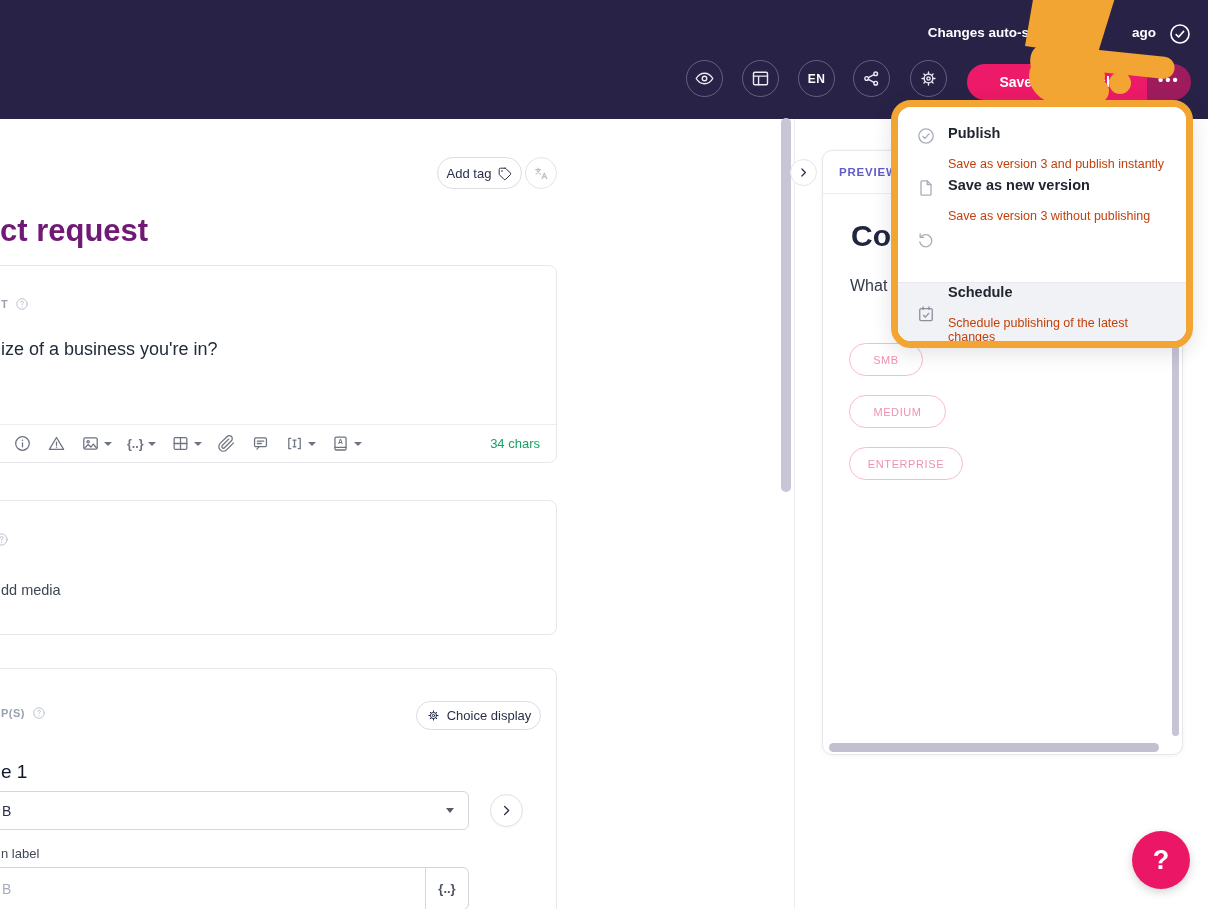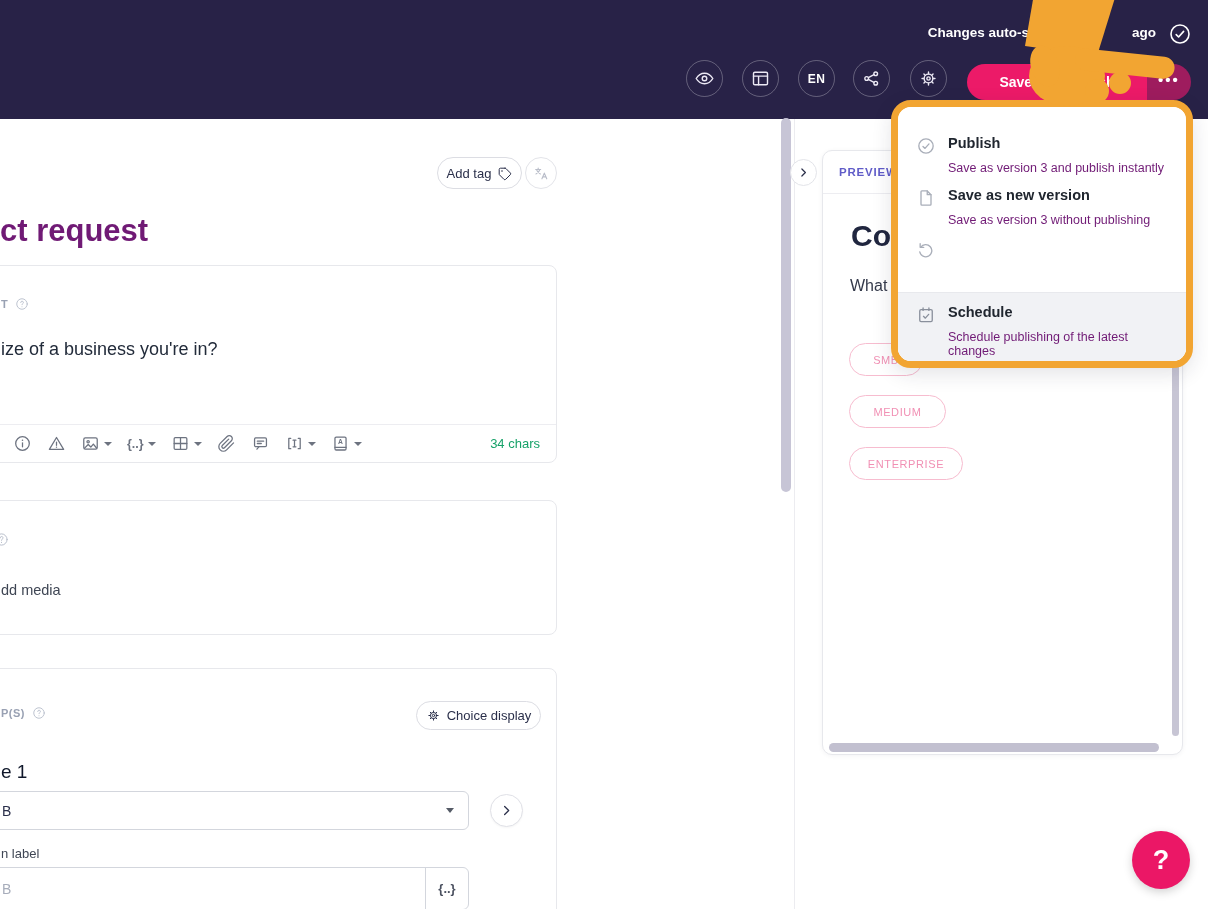--- a/index.html
+++ b/index.html
@@ -22,27 +22,27 @@
                font-size:14px; font-weight:bold; display:flex; align-items:center; justify-content:center; cursor:pointer; }
   .save-more { width:44px; background:#9E1C5E; border-radius:0 18px 18px 0; color:#fff;
                display:flex; align-items:center; justify-content:center; font-size:15px;
                font-weight:bold; letter-spacing:2px; cursor:pointer; }
   .save-more span { transform:translateY(-3px); }
 
   
   .menu { position:absolute; left:891px; top:100px; width:302px; background:#fff;
           border:7px solid #F2A532; border-radius:20px; z-index:50;
           box-shadow:0 6px 20px rgba(30,30,60,.12); overflow:hidden; }
-  .menu-inner { border-radius:2px; overflow:hidden; background:#fff; padding-top:20px; }
+  .menu-inner { border-radius:2px; overflow:hidden; background:#fff; padding-top:10px; }
   .menu-item { display:flex; gap:12px; padding:8px 18px; height:52px; cursor:pointer; }
   .menu-item .mi-icon { width:20px; height:20px; margin-top:1px; flex:none; color:#A9AEB9; }
   .mi-title { font-size:14.5px; font-weight:bold; color:#20262F; line-height:17px; }
-  .mi-sub { font-size:12.5px; color:#701a75; margin-top:9px; }
+  .mi-sub { font-size:12.5px; color:#c2410c; margin-top:15px; }
   .menu-divider { height:1px; background:#E8E9ED; margin-top:9px; }
-  .menu-item.highlight { background:#F1F2F5; height:68px; padding-top:11px; margin-top:0; }
+  .menu-item.highlight { background:#F1F2F5; height:58px; padding-top:11px; margin-top:0;align-items:center; }
 
   
   .pill-btn { position:absolute; display:flex; align-items:center; gap:6px; border:1px solid #DCDDE3;
               border-radius:16px; background:#fff; color:#2A2F4A; font-size:13px; cursor:pointer;
               justify-content:center; }
   .editor-title { position:absolute; left:0; top:213px; font-size:31px; font-weight:600; color:#701a75; }
   .card { position:absolute; left:-40px; width:597px; background:#fff; border:1px solid #E7E8EC; border-radius:8px; }
   .field-label { font-size:11px; font-weight:bold; letter-spacing:.5px; color:#99A1B3; }
   .toolbar { position:absolute; left:0; right:0; bottom:0; height:38px; border-top:1px solid #EDEDF1;
              display:flex; align-items:center; padding:0 16px 0 52px; gap:15px; color:#6D7380; }

